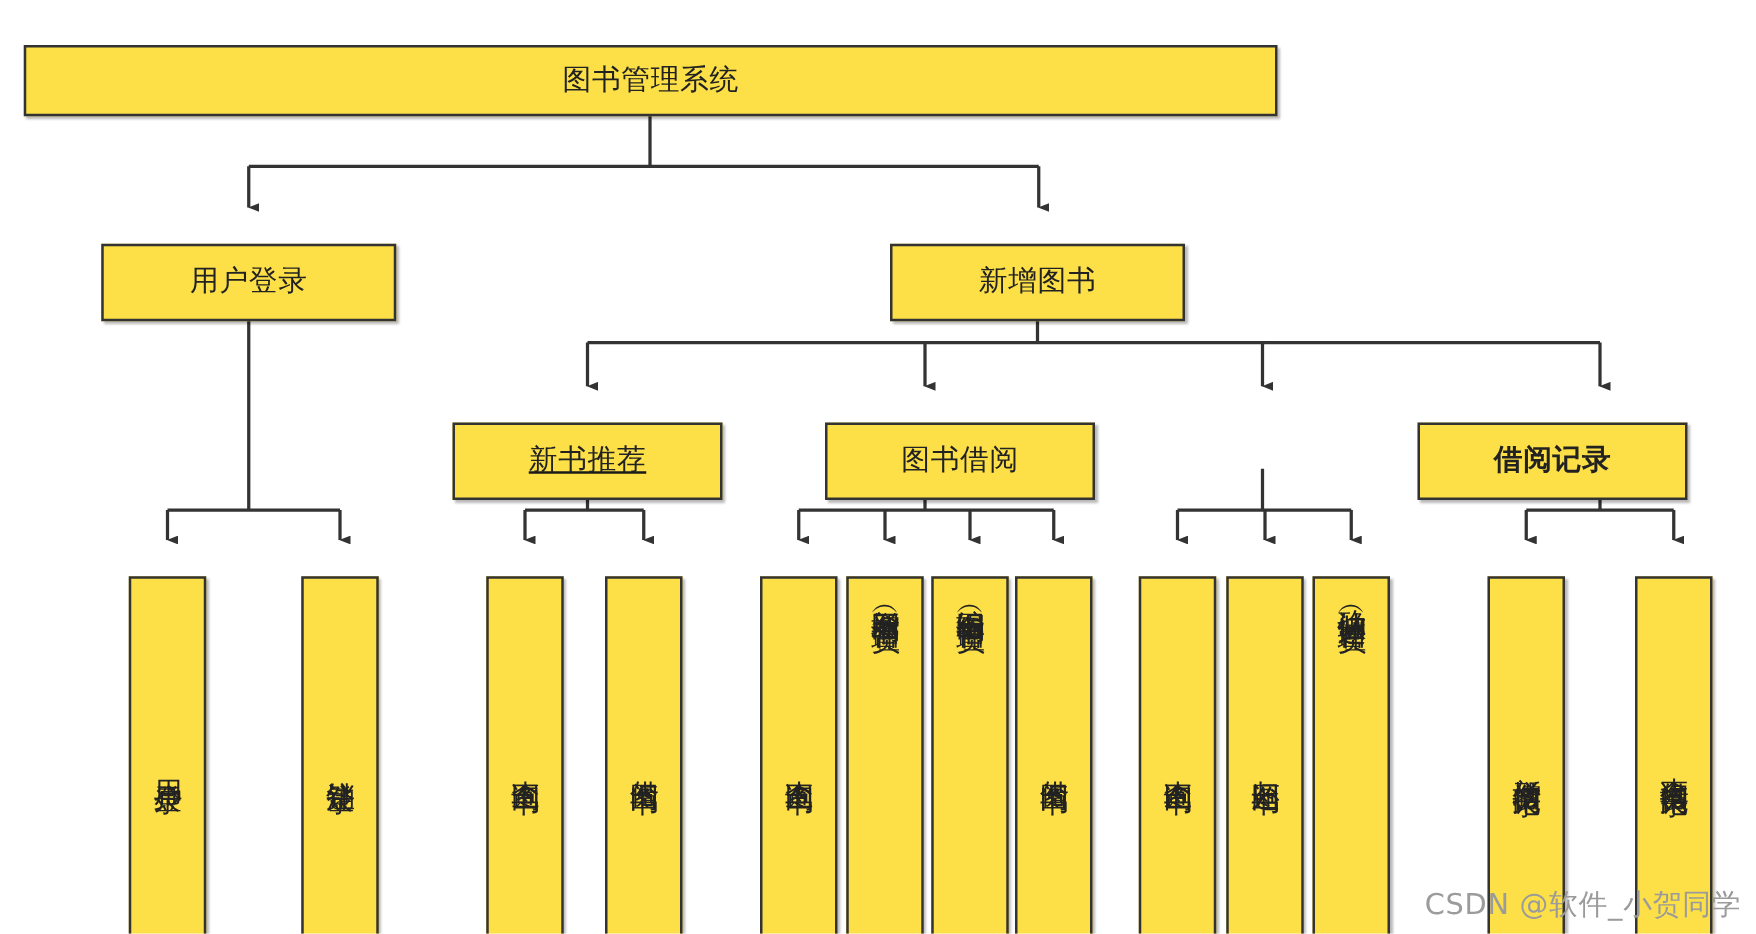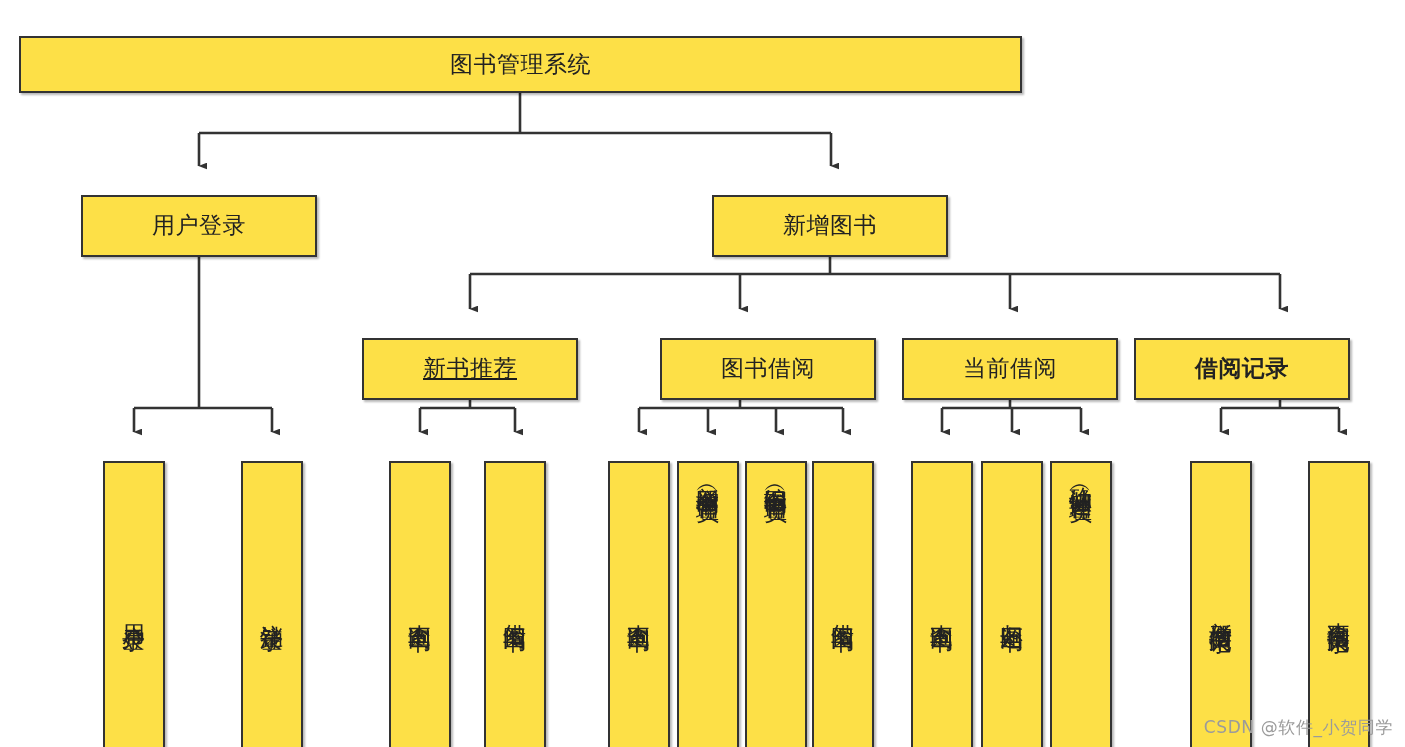--- a/index.html
+++ b/index.html
@@ -66,21 +66,21 @@
     white-space: nowrap;
   }
   .node.leaf.centered {
     align-items: center;
     padding-top: 0;
   }
   #watermark {
     position: absolute;
     right: 12px;
     bottom: 8px;
-    font-size: 17px;
+    font-size: 23px;
     color: #9b9b9b;
     letter-spacing: 0.6px;
     z-index: 5;
     white-space: nowrap;
   }
 </style>
 </head>
 <body>
 
 <div id="diagram-canvas">
@@ -145,23 +145,20 @@
   <div class="node horizontal" style="left:712px; top:170px; width:236px; height:62px;">
     <span class="node-label">新增图书</span>
   </div>
 
   <div class="node horizontal" style="left:362px; top:313px; width:216px; height:62px;text-decoration:underline;">
     <span class="node-label">新书推荐</span>
   </div>
   <div class="node horizontal" style="left:660px; top:313px; width:216px; height:62px;">
     <span class="node-label">图书借阅</span>
   </div>
-  <div class="node horizontal" style="left:902px; top:313px; width:216px; height:62px;">
-    <span class="node-label">当前借阅</span>
-  </div>
   <div class="node horizontal" style="left:1134px; top:313px; width:216px; height:62px;font-weight:bold;">
     <span class="node-label">借阅记录</span>
   </div>
 
   <div class="node leaf centered" style="left:103px; top:436px; width:62px; height:297px;">
     <span class="node-label">用户登录</span>
   </div>
   <div class="node leaf centered" style="left:241px; top:436px; width:62px; height:297px;">
     <span class="node-label">注销登录</span>
   </div>

